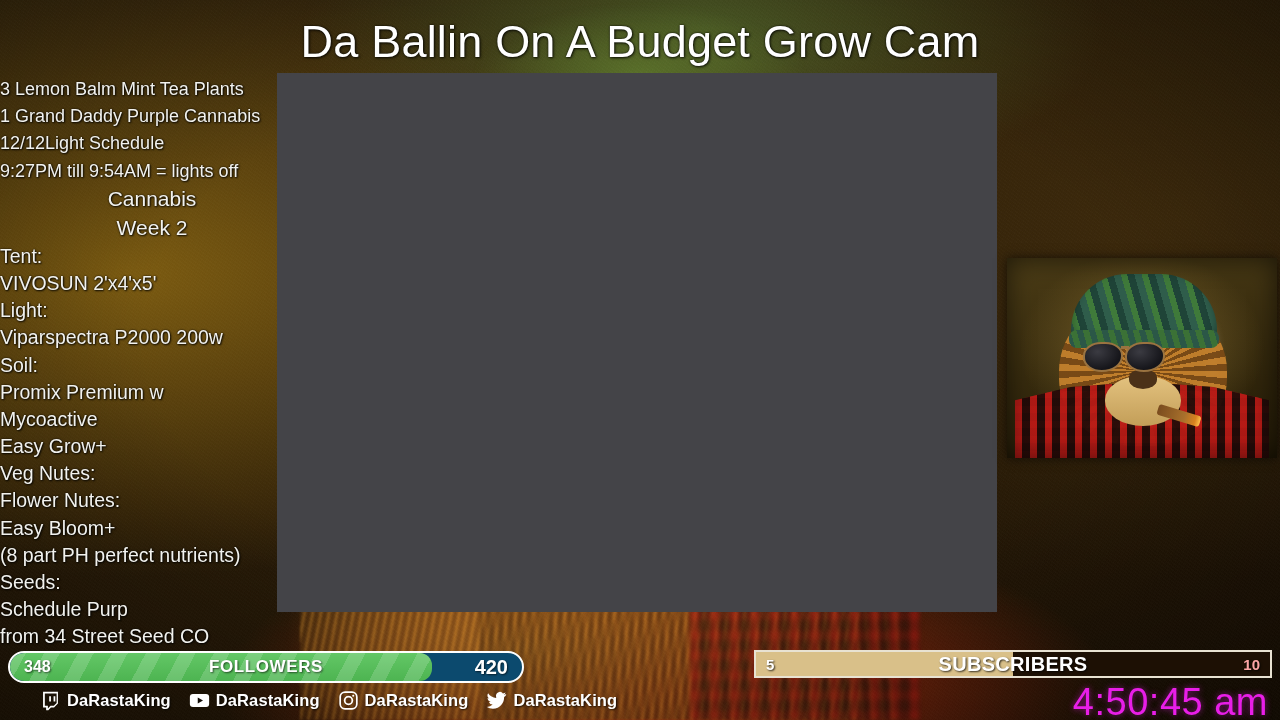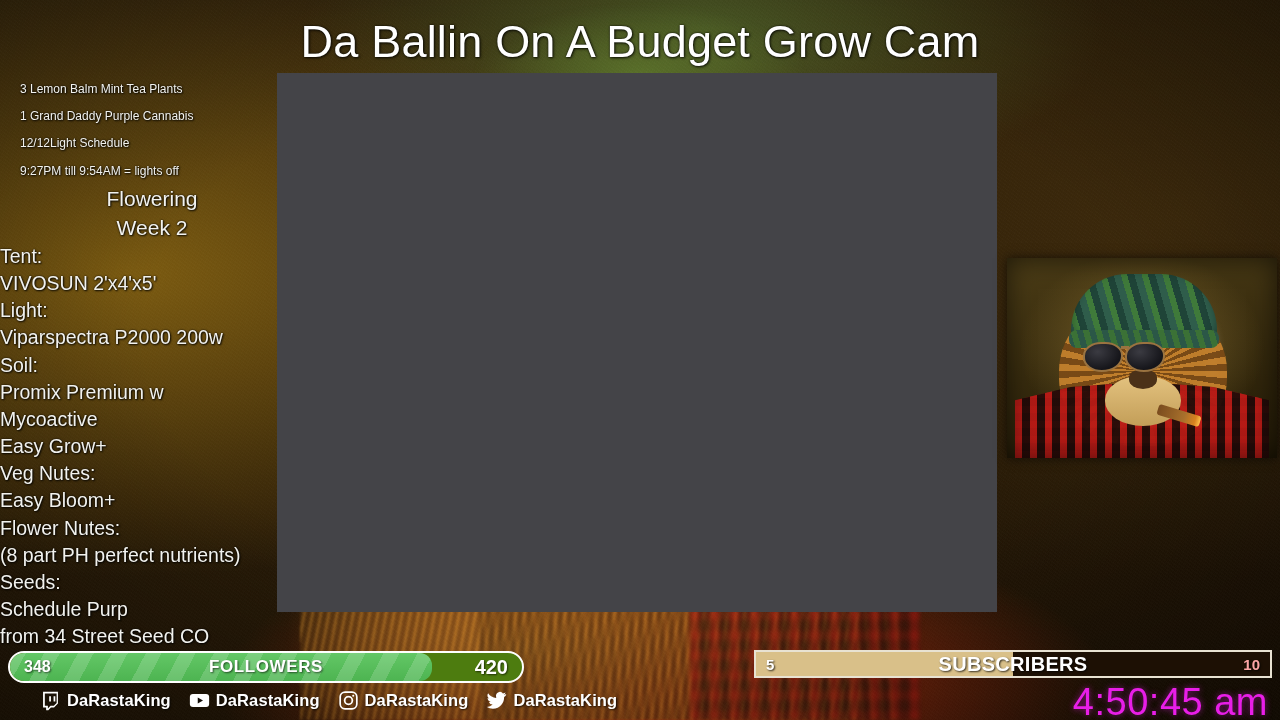--- a/index.html
+++ b/index.html
@@ -79,21 +79,21 @@
 
   
   #info {
     position:absolute; left:0; top:76px; width:300px;
     color:#f2f2ee;
     font-size:19.5px; line-height:27.2px;
     text-shadow:0 0 2px rgba(0,0,0,.9), 1px 1px 2px rgba(0,0,0,.8);
     white-space:nowrap;
   }
   #info .line { height:27.2px; }
-  #info .small { font-size:12px;padding-left:20px; }
+  #info .small { font-size:18px; }
   #info .center { text-align:center; padding-left:4px; font-size:21px; height:29px; }
 
   
   #avatar {
     position:absolute; left:1007px; top:258px; width:270px; height:200px;
     overflow:hidden;
     background:
       radial-gradient(ellipse 70% 70% at 50% 48%, #6a5423 0%, #2b2008 72%, #1a1205 100%);
     box-shadow:0 0 10px rgba(0,0,0,.6);
   }
@@ -170,21 +170,21 @@
     background:radial-gradient(ellipse 30% 60% at 50% 50%, rgba(230,230,225,.34) 0%, rgba(230,230,225,0) 72%);
     filter:blur(3px);
   }
   #avatar .avframe { position:absolute; inset:0; box-shadow:inset 0 0 26px rgba(0,0,0,.6); }
 
   
   #followers {
     position:absolute; left:8px; top:651px; width:516px; height:32px;
     border:2px solid #ffffff;
     border-radius:16px;
-    background:#4d7c0f;
+    background:#0c4a6e;
     overflow:hidden;
   }
   #followers .fill {
     position:absolute; left:0; top:0; bottom:0; width:82.5%;
     border-radius:16px 14px 14px 16px;
     background:
       repeating-linear-gradient(118deg, rgba(255,255,255,.16) 0 14px, rgba(255,255,255,0) 14px 30px),
       linear-gradient(180deg,#63c766 0%,#4db451 100%);
   }
   #followers .lbl {
@@ -261,33 +261,33 @@
 
   <div id="title">Da Ballin On A Budget Grow Cam</div>
 
   <div id="cam"></div>
 
   <div id="info">
     <div class="line small">3 Lemon Balm Mint Tea Plants</div>
     <div class="line small">1 Grand Daddy Purple Cannabis</div>
     <div class="line small">12/12Light Schedule</div>
     <div class="line small">9:27PM till 9:54AM = lights off</div>
-    <div class="center">Flowering</div>
+    <div class="center">Cannabis</div>
     <div class="center">Week 2</div>
     <div class="line">Tent:</div>
     <div class="line">VIVOSUN 2'x4'x5'</div>
     <div class="line">Light:</div>
     <div class="line">Viparspectra P2000 200w</div>
     <div class="line">Soil:</div>
     <div class="line">Promix Premium w</div>
     <div class="line">Mycoactive</div>
     <div class="line">Easy Grow+</div>
     <div class="line">Veg Nutes:</div>
+    <div class="line">Flower Nutes:</div>
     <div class="line">Easy Bloom+</div>
-    <div class="line">Flower Nutes:</div>
     <div class="line">(8 part PH perfect nutrients)</div>
     <div class="line">Seeds:</div>
     <div class="line">Schedule Purp</div>
     <div class="line">from 34 Street Seed CO</div>
   </div>
 
   <div id="avatar">
     <div class="wall"></div>
     <div class="smoke"></div>
     <div class="mane"></div>

